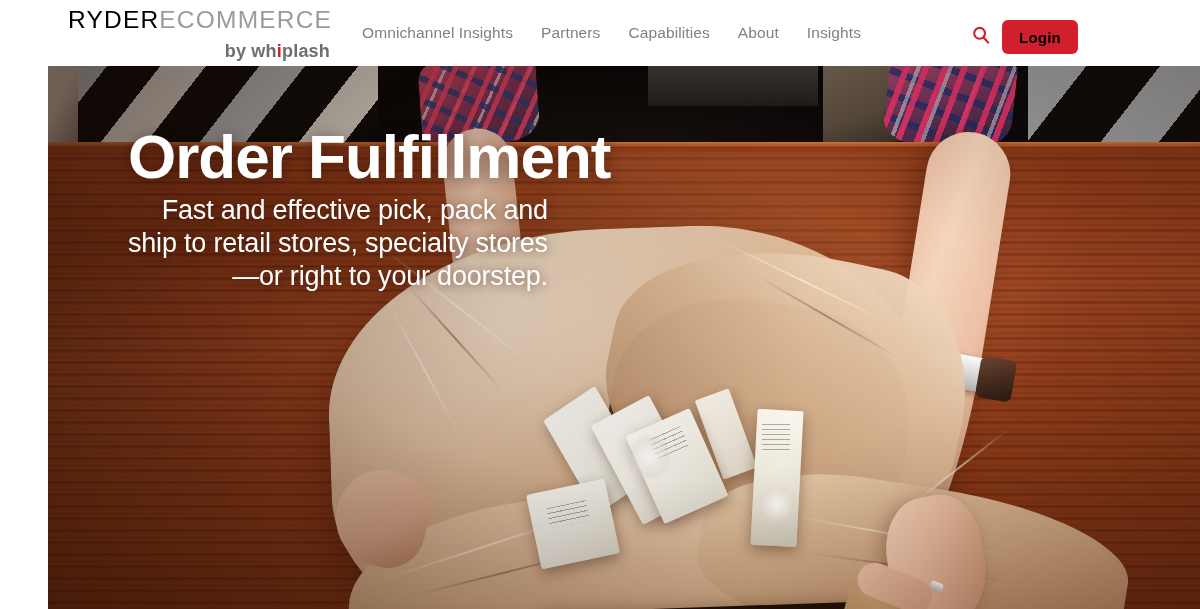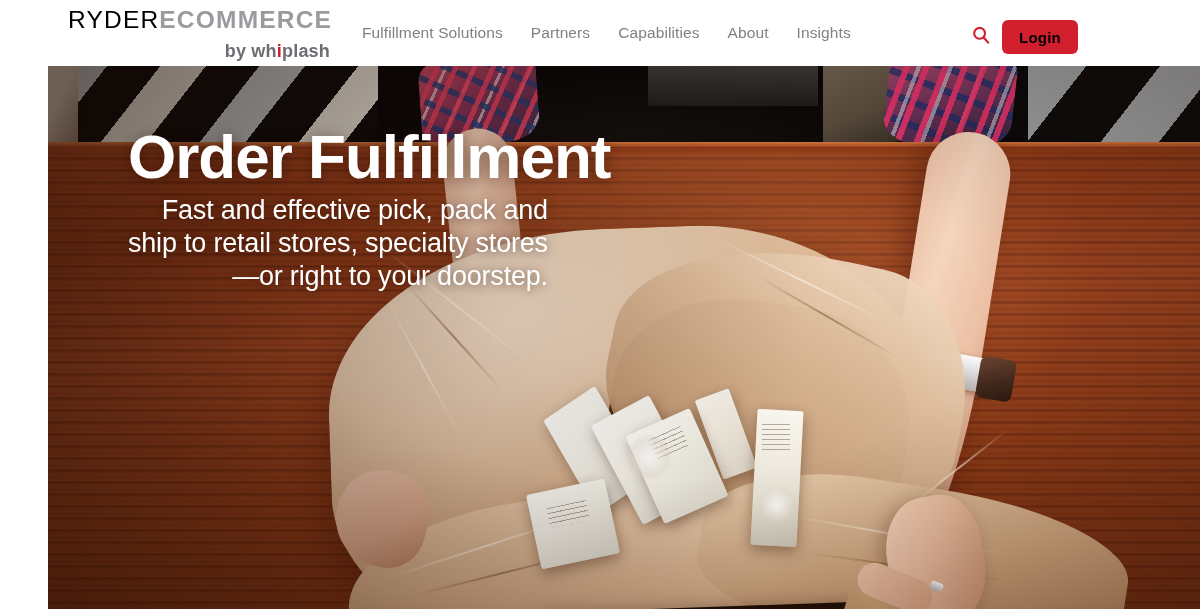--- a/index.html
+++ b/index.html
@@ -22,21 +22,21 @@
     position:absolute; left:68px; top:6px;
     width:262px; text-align:right;
     user-select:none;
   }
   .logo-word {
     font-size:24.5px; letter-spacing:1.2px;
     line-height:28px; white-space:nowrap;
     font-weight:400;
   }
   .logo-ryder { color:#000000; }
-  .logo-ecom  { color:#9a9a9f;font-weight:bold; }
+  .logo-ecom  { color:#9a9a9f; }
   .logo-sub {
     font-size:18px; font-weight:700; color:#6d6d72;
     line-height:20px; margin-top:7px; letter-spacing:0.2px;
     white-space:nowrap;
   }
   .logo-sub .dot-i { color:#D11F2D; }
 
   .nav {
     position:absolute; left:362px; top:0; height:66px;
     display:flex; align-items:center; gap:0;
@@ -355,21 +355,21 @@
 <div class="page">
 
   <div class="header">
 
     <div class="logo-block">
       <div class="logo-word"><span class="logo-ryder">RYDER</span><span class="logo-ecom">ECOMMERCE</span></div>
       <div class="logo-sub"><span>by wh</span><span class="dot-i">i</span><span>plash</span></div>
     </div>
 
     <nav class="nav">
-      <a class="nav-item">Fulfillment Solutions</a>
+      <a class="nav-item">Omnichannel Insights</a>
       <a class="nav-item">Partners</a>
       <a class="nav-item">Capabilities</a>
       <a class="nav-item">About</a>
       <a class="nav-item">Insights</a>
     </nav>
 
     <div class="search-btn">
       <svg width="20" height="20" viewBox="0 0 20 20" aria-hidden="true">
         <circle cx="8.6" cy="8.3" r="5.4" fill="none" stroke="#D21F2D" stroke-width="2.1"></circle>
         <line x1="12.6" y1="12.5" x2="17.2" y2="17.6" stroke="#D21F2D" stroke-width="2.1" stroke-linecap="round"></line>

